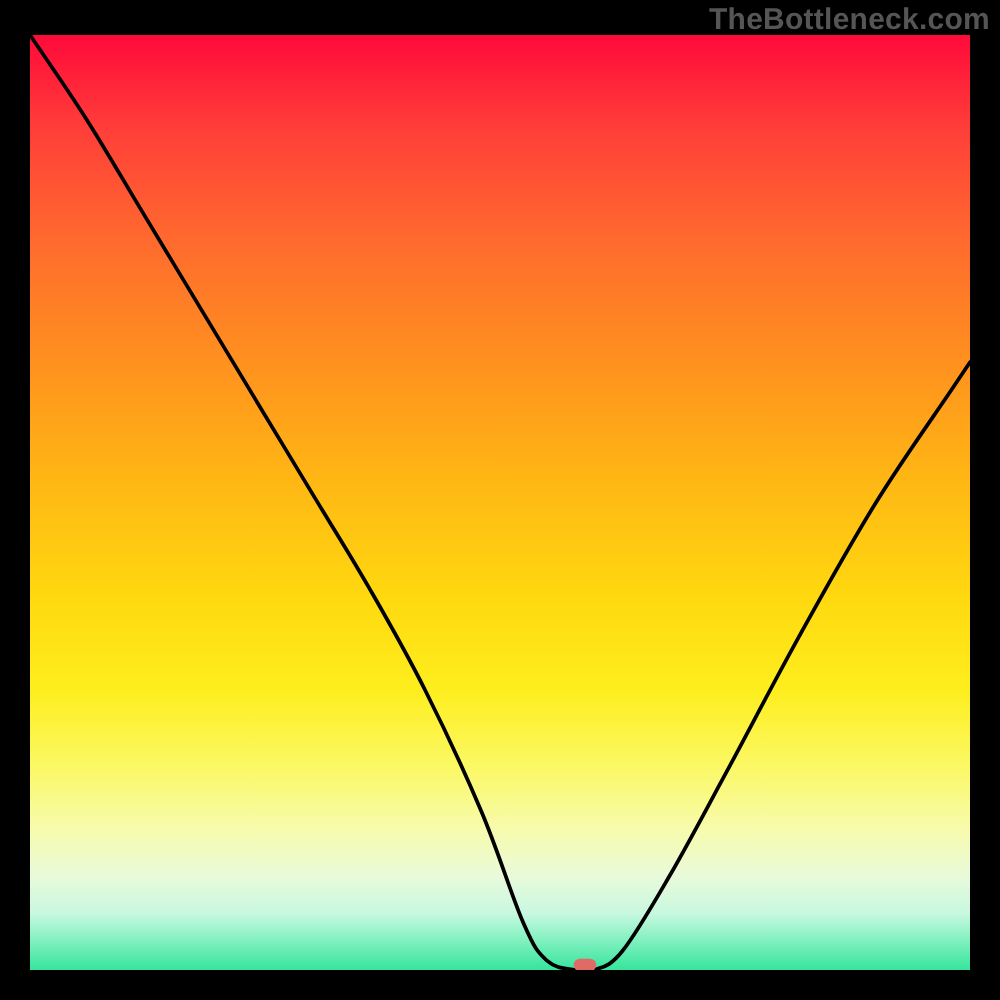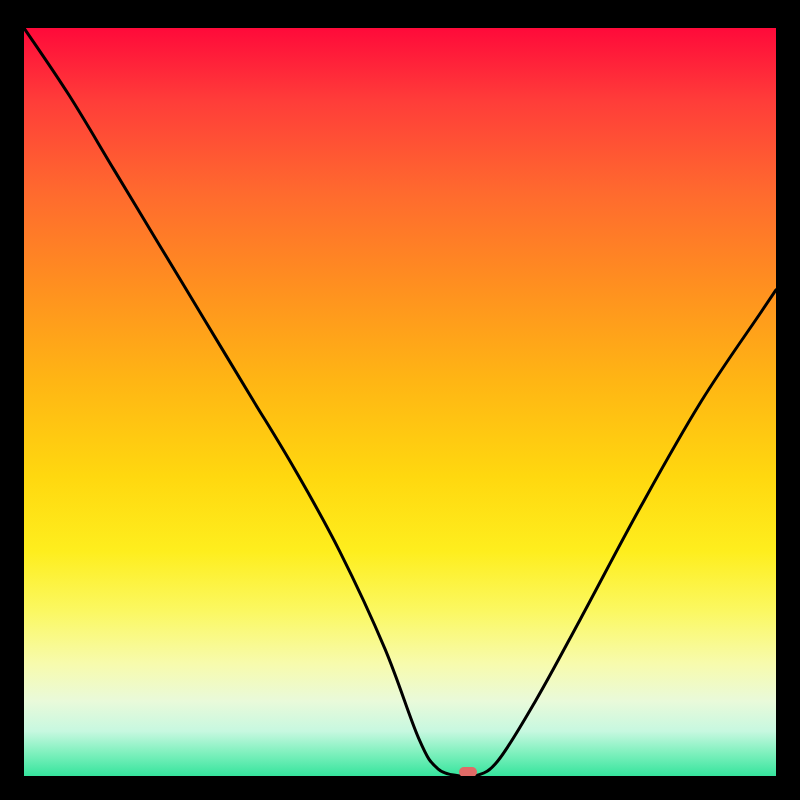--- a/index.html
+++ b/index.html
@@ -62,20 +62,21 @@
     height: 10px;
     border-radius: 5px;
     background: #e06a66;
     transform: translate(-50%, -50%);
   }
 </style>
 </head>
 <body>
 
 <div class="frame">
+  <div class="watermark">TheBottleneck.com</div>
 
   <div class="plot-area">
     <svg class="curve" viewBox="0 0 752 748" preserveAspectRatio="none">
       <path d="M 0.00 0.00 C 8.12 12.12, 28.88 41.74, 45.12 67.32 C 61.36 92.90, 74.00 115.19, 90.24 142.12 C 106.48 169.05, 119.12 189.99, 135.36 216.92 C 151.60 243.85, 164.24 264.79, 180.48 291.72 C 196.72 318.65, 209.36 339.59, 225.60 366.52 C 241.84 393.45, 254.48 413.05, 270.72 441.32 C 286.96 469.59, 299.60 491.29, 315.84 523.60 C 332.08 555.91, 346.75 587.18, 360.96 620.84 C 375.17 654.50, 385.32 689.06, 394.80 710.60 C 404.28 732.14, 406.16 733.79, 413.60 740.52 C 421.04 747.25, 429.39 746.65, 436.16 748.00 C 442.93 749.35, 444.43 750.69, 451.20 748.00 C 457.97 745.31, 462.93 746.50, 473.76 733.04 C 484.59 719.58, 496.47 698.78, 511.36 673.20 C 526.25 647.62, 537.53 625.93, 556.48 590.92 C 575.43 555.91, 594.98 517.77, 616.64 478.72 C 638.30 439.67, 655.14 409.01, 676.80 374.00 C 698.46 338.99, 723.42 304.44, 736.96 284.24 C 750.50 264.04, 749.29 265.84, 752.00 261.80" fill="none" stroke="#000000" stroke-width="3" stroke-linecap="round" stroke-linejoin="round"></path>
     </svg>
     <div class="marker" style="left: 443.68px; top: 744.26px; background: rgb(224, 106, 102);"></div>
   </div>
 </div>
 
 </body></html>

